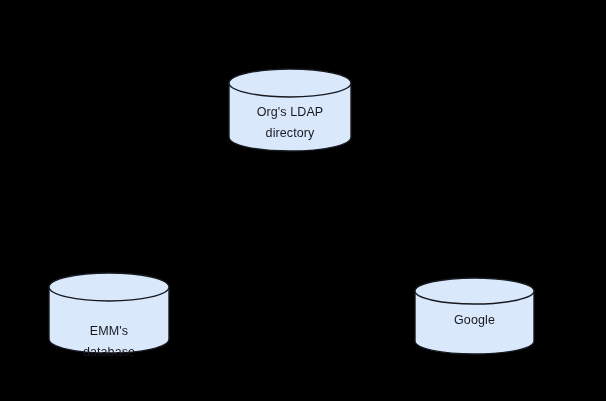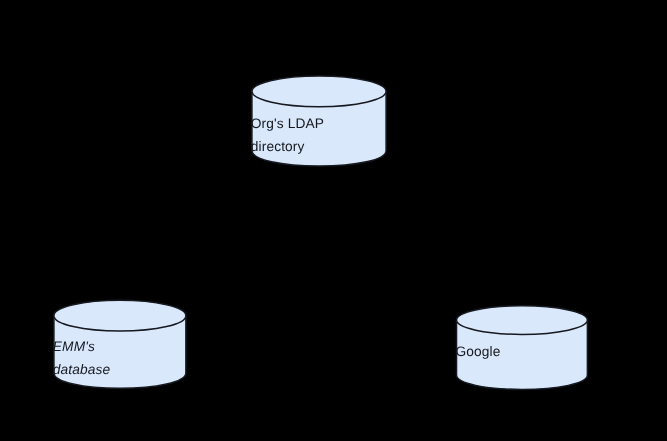--- a/index.html
+++ b/index.html
@@ -30,20 +30,21 @@
     position: absolute;
     left: 0;
     top: 0;
     display: block;
     overflow: visible;
   }
   .node-label {
     position: absolute;
     left: 0;
     right: 0;
+    text-align: center;
     color: #16191f;
     font-family: "Liberation Sans", sans-serif;
     font-size: 12.5px;
     line-height: 21px;
     letter-spacing: 0.1px;
     white-space: pre-line;
     pointer-events: none;
     -webkit-font-smoothing: antialiased;
   }
 
@@ -59,22 +60,21 @@
   }
 
   
   #node-emm {
     left: 48px;
     top: 272px;
     width: 122px;
     height: 82px;
   }
   #node-emm .node-label {
-    top: 33px;
-    font-style: italic;
+    top: 49px;
   }
 
   
   #node-google {
     left: 414px;
     top: 277px;
     width: 121px;
     height: 78px;
   }
   #node-google .node-label {

